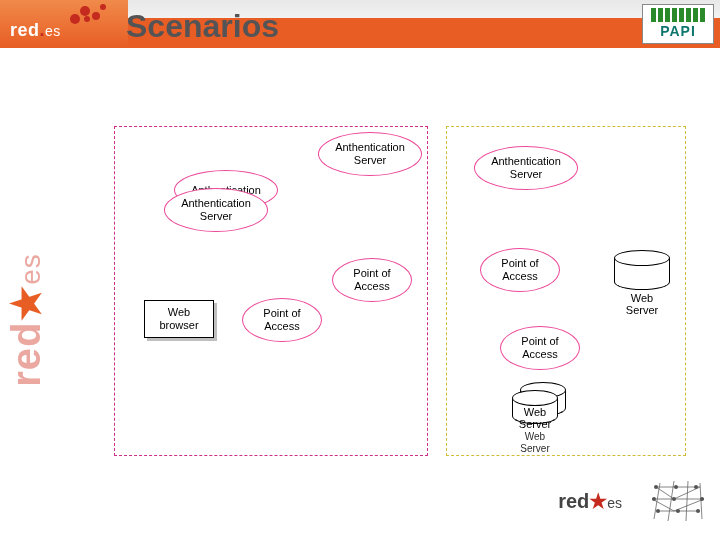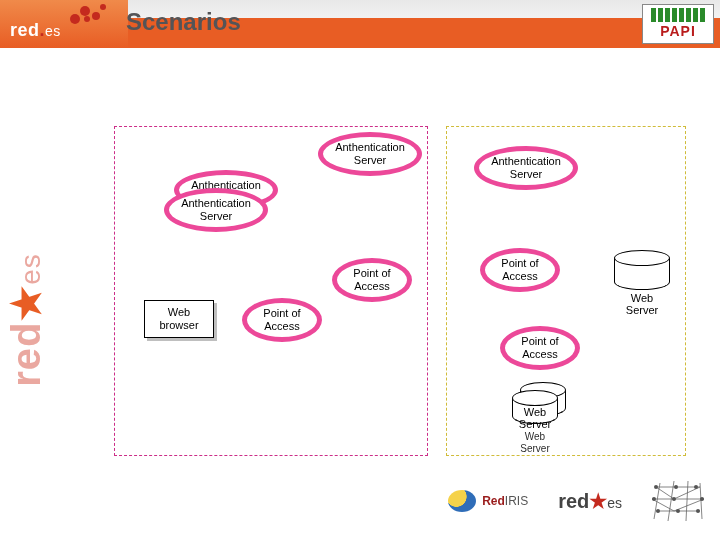--- a/index.html
+++ b/index.html
@@ -21,21 +21,21 @@
   .header-orange-bar {
     position: absolute;
     left: 0; right: 0;
     top: 18px; bottom: 0;
     background: #e85d24;
   }
   .title {
     position: absolute;
     left: 126px;
     top: 8px;
-    font-size: 24px;
+    font-size: 32px;
     font-weight: bold;
     color: #545457;
     z-index: 3;
   }
   
   .logo-redes-top {
     position: absolute;
     left: 0; top: 0;
     width: 128px; height: 48px;
     background: linear-gradient(#f08a4a,#e85d24);
@@ -65,21 +65,21 @@
     z-index: 3;
     display: flex; flex-direction: column; align-items: center;
   }
   .logo-papi .bars {
     display: flex; gap: 2px; margin-top: 3px;
   }
   .logo-papi .bars span {
     display: block; width: 5px; height: 14px; background: #2a8a2a;
   }
   .logo-papi .label {
-    font-size: 14px; font-weight: bold; color: #b91c1c; letter-spacing: 1px;
+    font-size: 14px; font-weight: bold; color: #0f766e; letter-spacing: 1px;
     margin-top: 1px;
   }
   
   .sidebar {
     position: absolute;
     left: 0; top: 140px;
     width: 52px; height: 360px;
     display: flex; align-items: center; justify-content: center;
   }
   .sidebar .vtxt {
@@ -106,24 +106,24 @@
   .group-right {
     position: absolute;
     left: 446px; top: 78px;
     width: 240px; height: 330px;
     border: 1.5px dashed #d0bc3a;
   }
 
   
   .ellipse {
     position: absolute;
-    border: 5px solid #ec4899;
+    border: 1px solid #ec4899;
     border-radius: 50%;
     background: #fff;
-    display: flex; justify-content: center;
+    display: flex; align-items: center; justify-content: center;
     text-align: center;
     font-size: 11px;
     line-height: 1.15;
     padding: 4px;
   }
 
   
   .box {
     position: absolute;
     border: 1px solid #000;
@@ -275,26 +275,20 @@
       <div class="top"></div>
     <div class="label" style="bottom:-30px">
       <span>Web<br>Server</span><br>
       <span style="font-size:10px;opacity:.85">Web<br>Server</span>
     </div>
   </div>
 
 </div>
 
 <div class="footer">
-  <div class="logo-iris">
-    <div class="globe"></div>
-    <div class="txt">
-      <span class="red">Red</span><span>IRIS</span>
-    </div>
-  </div>
   <div class="logo-redes-bot">
     <span>red</span><span class="dot">★</span><span class="es">es</span>
   </div>
   <div class="logo-mesh">
     <svg viewBox="0 0 52 40">
       <g stroke="#666" stroke-width="0.8" fill="none">
         <line x1="4" y1="6" x2="48" y2="6"></line>
           <line x1="0" y1="18" x2="52" y2="18"></line>
           <line x1="4" y1="30" x2="48" y2="30"></line>
         <line x1="8" y1="2" x2="2" y2="38"></line>

